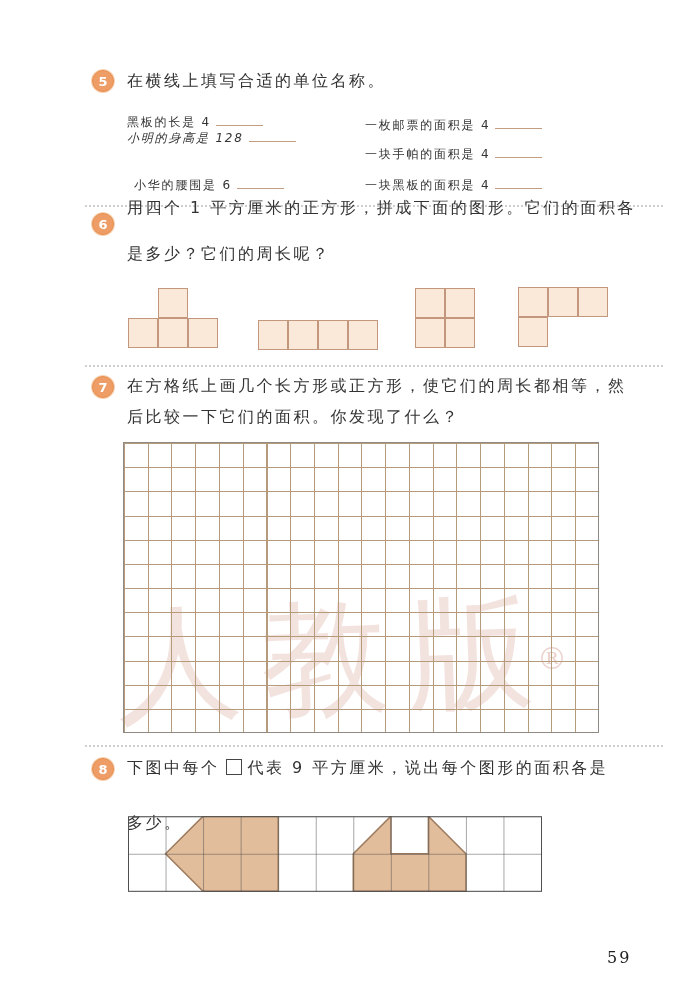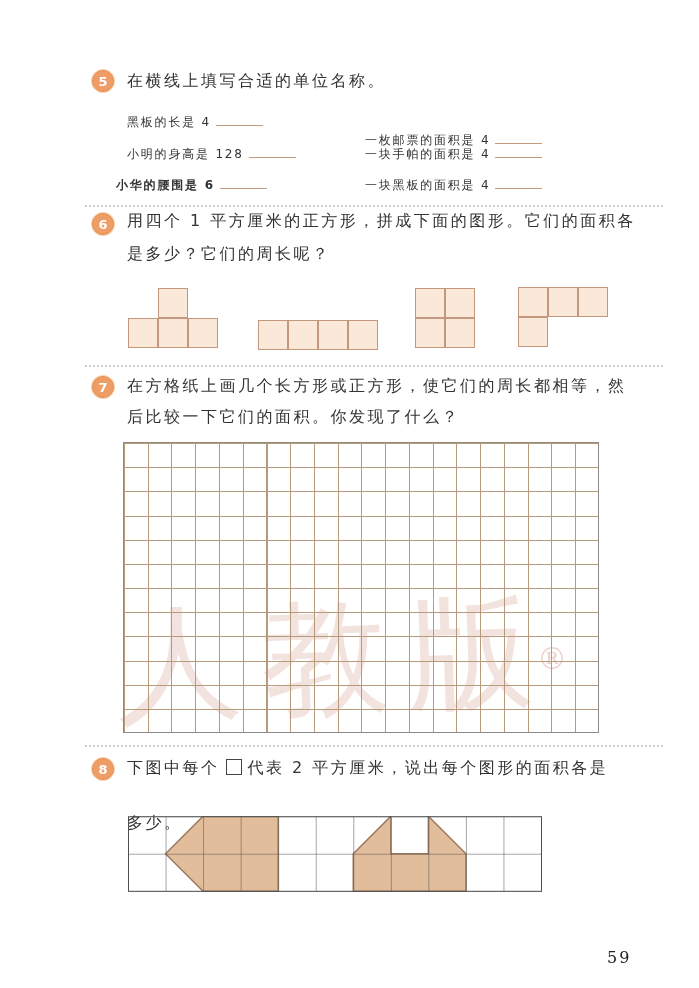--- a/index.html
+++ b/index.html
@@ -36,40 +36,40 @@
 <body>
 
 <div class="page">
 
   <div class="badge" style="left:92px;top:70px;">5</div>
   <div class="t" style="left:127px;top:71px;">在横线上填写合适的单位名称。</div>
 
   <div class="item" style="left:127px;top:110px;">
     <span>黑板的长是 4</span><span class="blank"></span>
   </div>
-  <div class="item" style="left:365px;top:128px;">
+  <div class="item" style="left:365px;top:113px;">
     <span>一枚邮票的面积是 4</span><span class="blank"></span>
   </div>
-  <div class="item" style="left:127px;top:142px;">
+  <div class="item" style="left:127px;top:126px;font-style:italic;">
     <span>小明的身高是 128</span><span class="blank"></span>
   </div>
   <div class="item" style="left:365px;top:142px;">
     <span>一块手帕的面积是 4</span><span class="blank"></span>
   </div>
-  <div class="item" style="left:116px;top:173px;font-weight:bold;">
+  <div class="item" style="left:134px;top:173px;">
     <span>小华的腰围是 6</span><span class="blank"></span>
   </div>
   <div class="item" style="left:365px;top:173px;">
     <span>一块黑板的面积是 4</span><span class="blank"></span>
   </div>
 
   <div class="sep" style="top:205px;"></div>
 
   <div class="badge" style="left:92px;top:213px;">6</div>
-  <div class="t" style="left:127px;top:211px;text-align:right;">用四个 1 平方厘米的正方形，拼成下面的图形。它们的面积各</div>
+  <div class="t" style="left:127px;top:198px;text-align:right;">用四个 1 平方厘米的正方形，拼成下面的图形。它们的面积各</div>
   <div class="t" style="left:127px;top:244px;">是多少？它们的周长呢？</div>
 
   <div>
     <div class="cell" style="left:158px;top:288px;"></div>
     <div class="cell" style="left:128px;top:318px;"></div>
     <div class="cell" style="left:158px;top:318px;"></div>
     <div class="cell" style="left:188px;top:318px;"></div>
   </div>
   <div>
     <div class="cell" style="left:258px;top:320px;"></div>
@@ -98,21 +98,21 @@
 
   <div class="wm">人教版</div>
   <div class="wm-reg">®</div>
 
   <div class="grid7"></div>
 
   <div class="sep" style="top:745px;"></div>
 
   <div class="badge" style="left:92px;top:758px;">8</div>
   <div class="t" style="left:127px;top:758px;">
-    <span>下图中每个</span><span class="sqbox"></span><span>代表 2 平方厘米，说出每个图形的面积各是</span>
+    <span>下图中每个</span><span class="sqbox"></span><span>代表 9 平方厘米，说出每个图形的面积各是</span>
   </div>
   <div class="t" style="left:127px;top:813px;">多少。</div>
 
   <svg class="fig8" width="414" height="76" viewBox="0 0 413.5 75.5">
     <defs>
       <pattern id="gc" width="37.5" height="37.5" patternUnits="userSpaceOnUse">
         <path d="M 37.5 0 H 0 V 37.5" fill="none" stroke="#4f4f4f" stroke-width="1"></path>
       </pattern>
     </defs>
     <polygon fill="#e2bd9b" stroke="#9c7a5e" stroke-width="1.5" points="37.5,37.5 75,0 150,0 150,75 75,75"></polygon>

